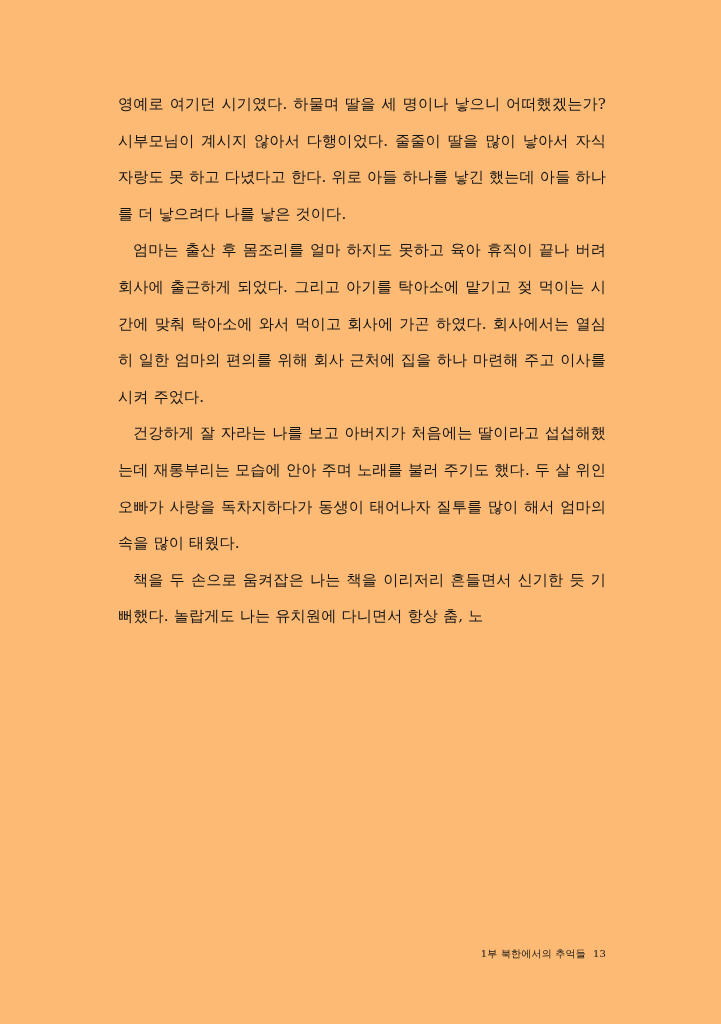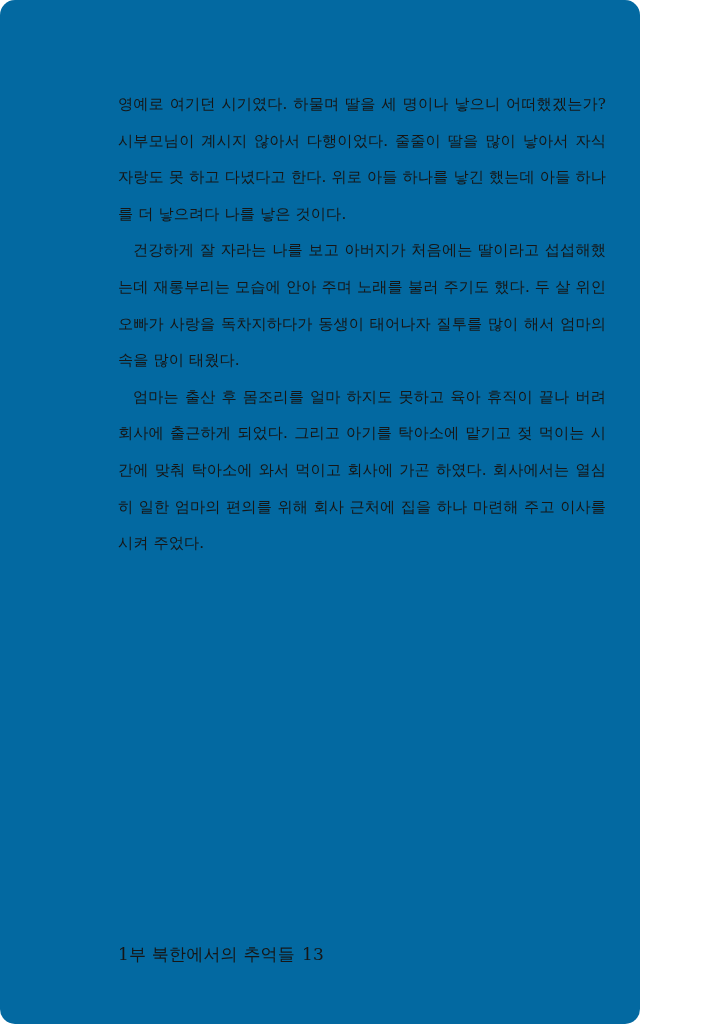--- a/index.html
+++ b/index.html
@@ -10,25 +10,24 @@
   }
   body {
     width: 721px;
     height: 1024px;
     overflow: hidden;
     font-family: "DejaVu Serif", "Liberation Serif", serif;
     color: #1a1a1a;
   }
   .page {
     position: relative;
-    width: 640px;
+    width: 721px;
     height: 1024px;
     box-sizing: border-box;
-    background: #0369a1;
-    border-radius: 15px;
+    background: #fdba74;
   }
   .content {
     position: absolute;
     left: 118px;
     top: 86px;
     width: 488px;
   }
   p.para {
     margin: 0;
     font-size: 15.2px;
@@ -40,38 +39,39 @@
     color: #161616;
   }
   p.para.indent {
     text-indent: 15px;
   }
   .footer {
     position: absolute;
     left: 118px;
     top: 944px;
     width: 488px;
-    text-align: left;
-    font-size: 17px;
+    text-align: right;
+    font-size: 10px;
     line-height: 20px;
     color: #161616;
     letter-spacing: 0.2px;
   }
   .footer .folio {
     margin-left: 7px;
   }
 </style>
 </head>
 <body>
 
 <div class="page">
 
   <div class="content">
     <p class="para">영예로 여기던 시기였다. 하물며 딸을 세 명이나 낳으니 어떠했겠는가? 시부모님이 계시지 않아서 다행이었다. 줄줄이 딸을 많이 낳아서 자식 자랑도 못 하고 다녔다고 한다. 위로 아들 하나를 낳긴 했는데 아들 하나를 더 낳으려다 나를 낳은 것이다.</p>
+    <p class="para indent">엄마는 출산 후 몸조리를 얼마 하지도 못하고 육아 휴직이 끝나 버려 회사에 출근하게 되었다. 그리고 아기를 탁아소에 맡기고 젖 먹이는 시간에 맞춰 탁아소에 와서 먹이고 회사에 가곤 하였다. 회사에서는 열심히 일한 엄마의 편의를 위해 회사 근처에 집을 하나 마련해 주고 이사를 시켜 주었다.</p>
     <p class="para indent">건강하게 잘 자라는 나를 보고 아버지가 처음에는 딸이라고 섭섭해했는데 재롱부리는 모습에 안아 주며 노래를 불러 주기도 했다. 두 살 위인 오빠가 사랑을 독차지하다가 동생이 태어나자 질투를 많이 해서 엄마의 속을 많이 태웠다.</p>
-    <p class="para indent">엄마는 출산 후 몸조리를 얼마 하지도 못하고 육아 휴직이 끝나 버려 회사에 출근하게 되었다. 그리고 아기를 탁아소에 맡기고 젖 먹이는 시간에 맞춰 탁아소에 와서 먹이고 회사에 가곤 하였다. 회사에서는 열심히 일한 엄마의 편의를 위해 회사 근처에 집을 하나 마련해 주고 이사를 시켜 주었다.</p>
+    <p class="para indent">책을 두 손으로 움켜잡은 나는 책을 이리저리 흔들면서 신기한 듯 기뻐했다. 놀랍게도 나는 유치원에 다니면서 항상 춤, 노</p>
   </div>
 
   <div class="footer">
     <span>1부 북한에서의 추억들</span><span class="folio">13</span>
   </div>
 
 </div>
 
 </body></html>

